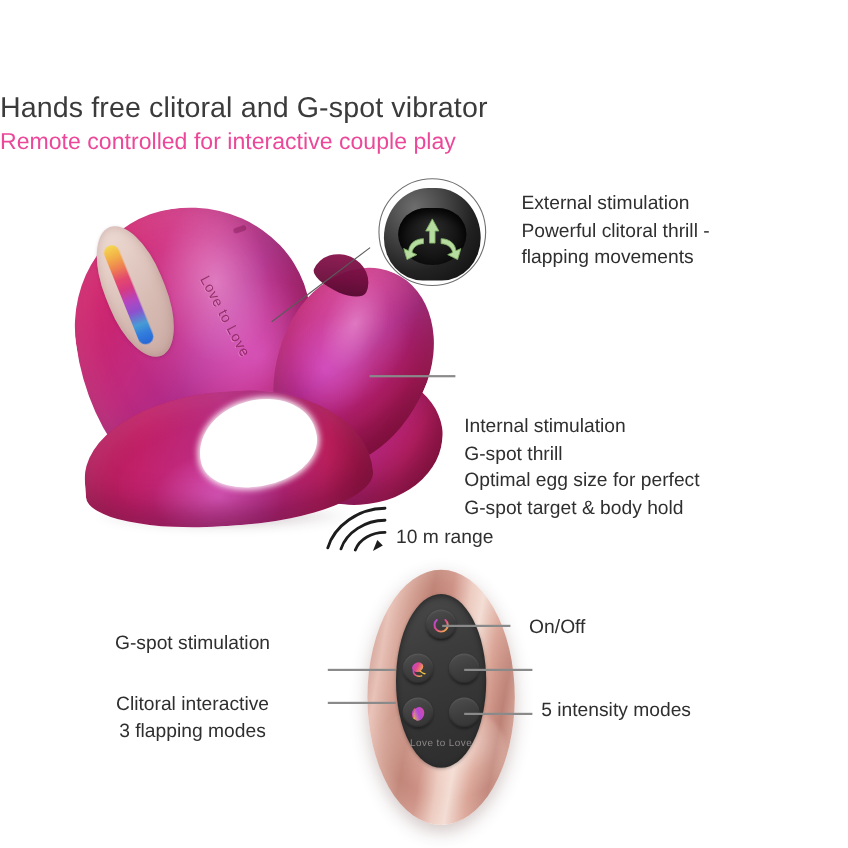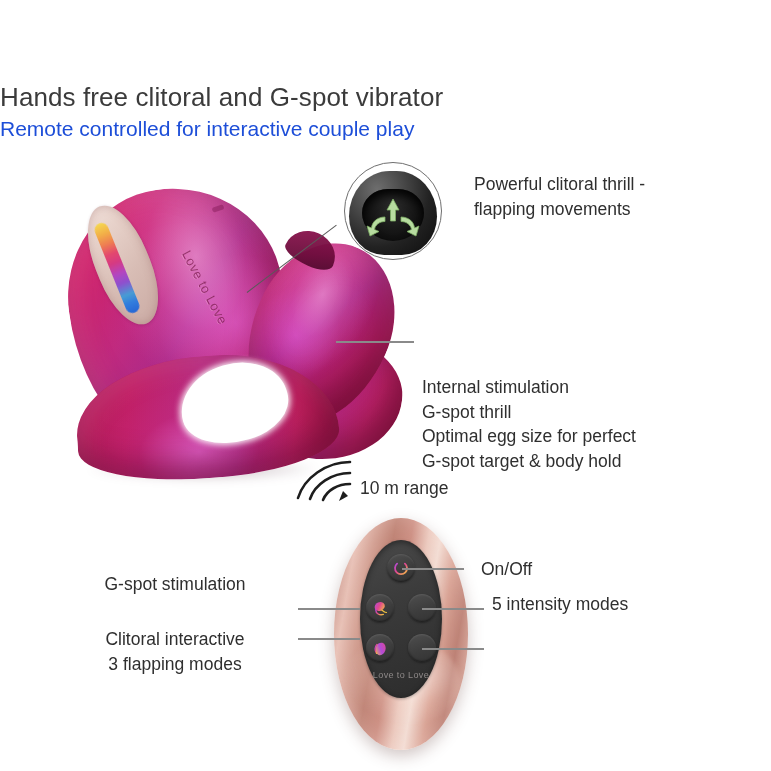--- a/index.html
+++ b/index.html
@@ -31,21 +31,21 @@
     font-size: 26px;
     font-weight: 300;
     color: #3b3b3b;
     letter-spacing: 0.1px;
     line-height: 34px;
     white-space: nowrap;
   }
   .title-sub {
     font-size: 21px;
     font-weight: 300;
-    color: #1d4ed8;
+    color: #ec4899;
     line-height: 30px;
     white-space: nowrap;
   }
 
   
   .callout {
     position: absolute;
     font-size: 17.5px;
     font-weight: 300;
     color: #2f2f2f;
@@ -374,20 +374,21 @@
 
       <path d="M40 54 C32 54 27 59 26.5 65 L22 63 L25 73 L34 68.5 L29.5 66.5 C30.2 62 34.5 58.5 40 58.5 Z" fill="#b7dca0" stroke="#7fae66" stroke-width="0.8"></path>
 
       <path d="M56 54 C64 54 69 59 69.5 65 L74 63 L71 73 L62 68.5 L66.5 66.5 C65.8 62 61.5 58.5 56 58.5 Z" fill="#b7dca0" stroke="#7fae66" stroke-width="0.8"></path>
     </svg>
   </div>
 
   <div class="leader-thin" style="left:247px; top:292px; width:112px; transform: rotate(-37deg);"></div>
 
   <div class="callout right" style="left:474px; top:172px;">
+    <div>External stimulation</div>
     <div>Powerful clitoral thrill -</div>
     <div>flapping movements</div>
   </div>
 
   <div class="leader" style="left:336px; top:341px; width:78px;"></div>
   <div class="callout right" style="left:422px; top:331px;margin-top:44px;">
     <div>Internal stimulation</div>
     <div>G-spot thrill</div>
     <div>Optimal egg size for perfect</div>
     <div>G-spot target &amp; body hold</div>
@@ -461,21 +462,21 @@
     <div class="remote-logo">Love to Love</div>
   </div>
 
   <div class="leader" style="left:402px; top:568px; width:62px;"></div>
   <div class="callout right" style="left:470px; top:557px;margin-left:11px;">
     <div>On/Off</div>
   </div>
 
   <div class="leader" style="left:422px; top:608px; width:62px;"></div>
   <div class="leader" style="left:422px; top:648px; width:62px;"></div>
-  <div class="callout right" style="left:492px; top:592px;">
+  <div class="callout right" style="left:492px; top:633px;">
     <div>5 intensity modes</div>
   </div>
 
   <div class="leader" style="left:298px; top:608px; width:62px;"></div>
   <div class="callout left" style="left:60px; top:572px; width:230px;">
     <div>G-spot stimulation</div>
   </div>
 
   <div class="leader" style="left:298px; top:638px; width:62px;"></div>
   <div class="callout left" style="left:60px; top:627px; width:230px;">

